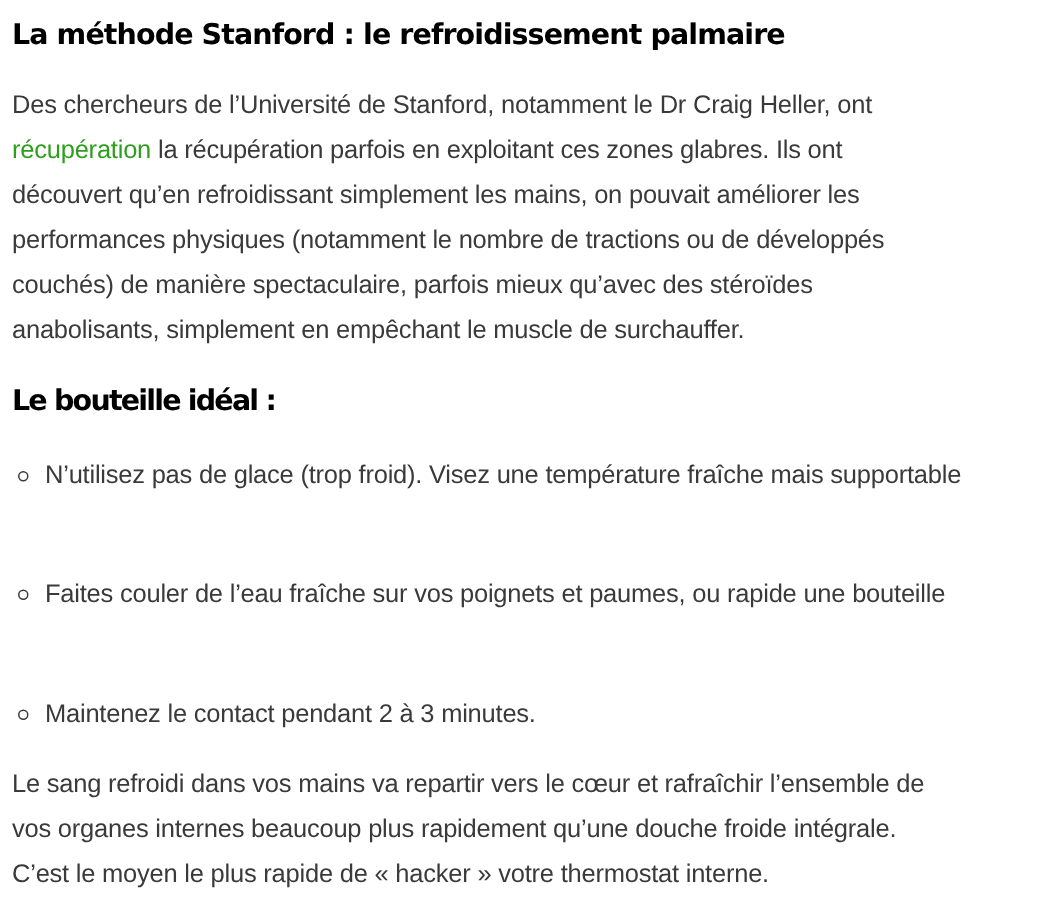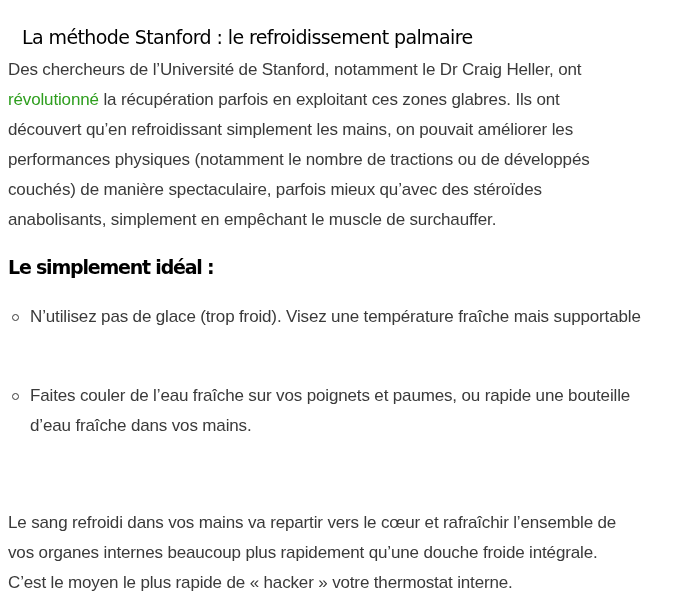--- a/index.html
+++ b/index.html
@@ -18,23 +18,23 @@
       left: 8px;
       top: 0;
       width: 684px;
       color: #3a3a3a;
       font-family: "Liberation Sans", sans-serif;
     }
     h2.section-title {
       position: absolute;
       left: 0;
       top: 9px;
-      margin: 14px;
+      margin: 0;
       font-family: "DejaVu Sans", sans-serif;
-      font-weight: 400;
+      font-weight: 700;
       font-size: 19px;
       letter-spacing: -0.6px;
       color: #000000;
       white-space: nowrap;
       line-height: 28px;
     }
     h3.sub-title {
       position: absolute;
       left: 0;
       top: 253px;
@@ -96,38 +96,41 @@
   </style>
 </head>
 <body>
 
 <div class="article">
 
   <h2 class="section-title">La méthode Stanford : le refroidissement palmaire</h2>
 
   <p class="body-text intro">
     <span class="line">Des chercheurs de l’Université de Stanford, notamment le Dr Craig Heller, ont</span>
-    <span class="line"><a class="inline-link" href="#">révolutionné</a><span> la récupération parfois en exploitant ces zones glabres. Ils ont</span></span>
+    <span class="line"><a class="inline-link" href="#">récupération</a><span> la récupération parfois en exploitant ces zones glabres. Ils ont</span></span>
     <span class="line">découvert qu’en refroidissant simplement les mains, on pouvait améliorer les</span>
     <span class="line">performances physiques (notamment le nombre de tractions ou de développés</span>
     <span class="line">couchés) de manière spectaculaire, parfois mieux qu’avec des stéroïdes</span>
     <span class="line">anabolisants, simplement en empêchant le muscle de surchauffer.</span>
   </p>
 
-  <h3 class="sub-title">Le simplement idéal :</h3>
+  <h3 class="sub-title">Le bouteille idéal :</h3>
 
   <ul class="protocol-list">
     <li class="item-1">
       <span class="bullet"></span>
       <span class="line">N’utilisez pas de glace (trop froid). Visez une température fraîche mais supportable</span>
     </li>
     <li class="item-2">
       <span class="bullet"></span>
       <span class="line">Faites couler de l’eau fraîche sur vos poignets et paumes, ou rapide une bouteille</span>
-      <span class="line">d’eau fraîche dans vos mains.</span>
+    </li>
+    <li class="item-3">
+      <span class="bullet"></span>
+      <span class="line">Maintenez le contact pendant 2 à 3 minutes.</span>
     </li>
   </ul>
 
   <p class="body-text outro">
     <span class="line">Le sang refroidi dans vos mains va repartir vers le cœur et rafraîchir l’ensemble de</span>
     <span class="line">vos organes internes beaucoup plus rapidement qu’une douche froide intégrale.</span>
     <span class="line">C’est le moyen le plus rapide de « hacker » votre thermostat interne.</span>
   </p>
 
 </div>

